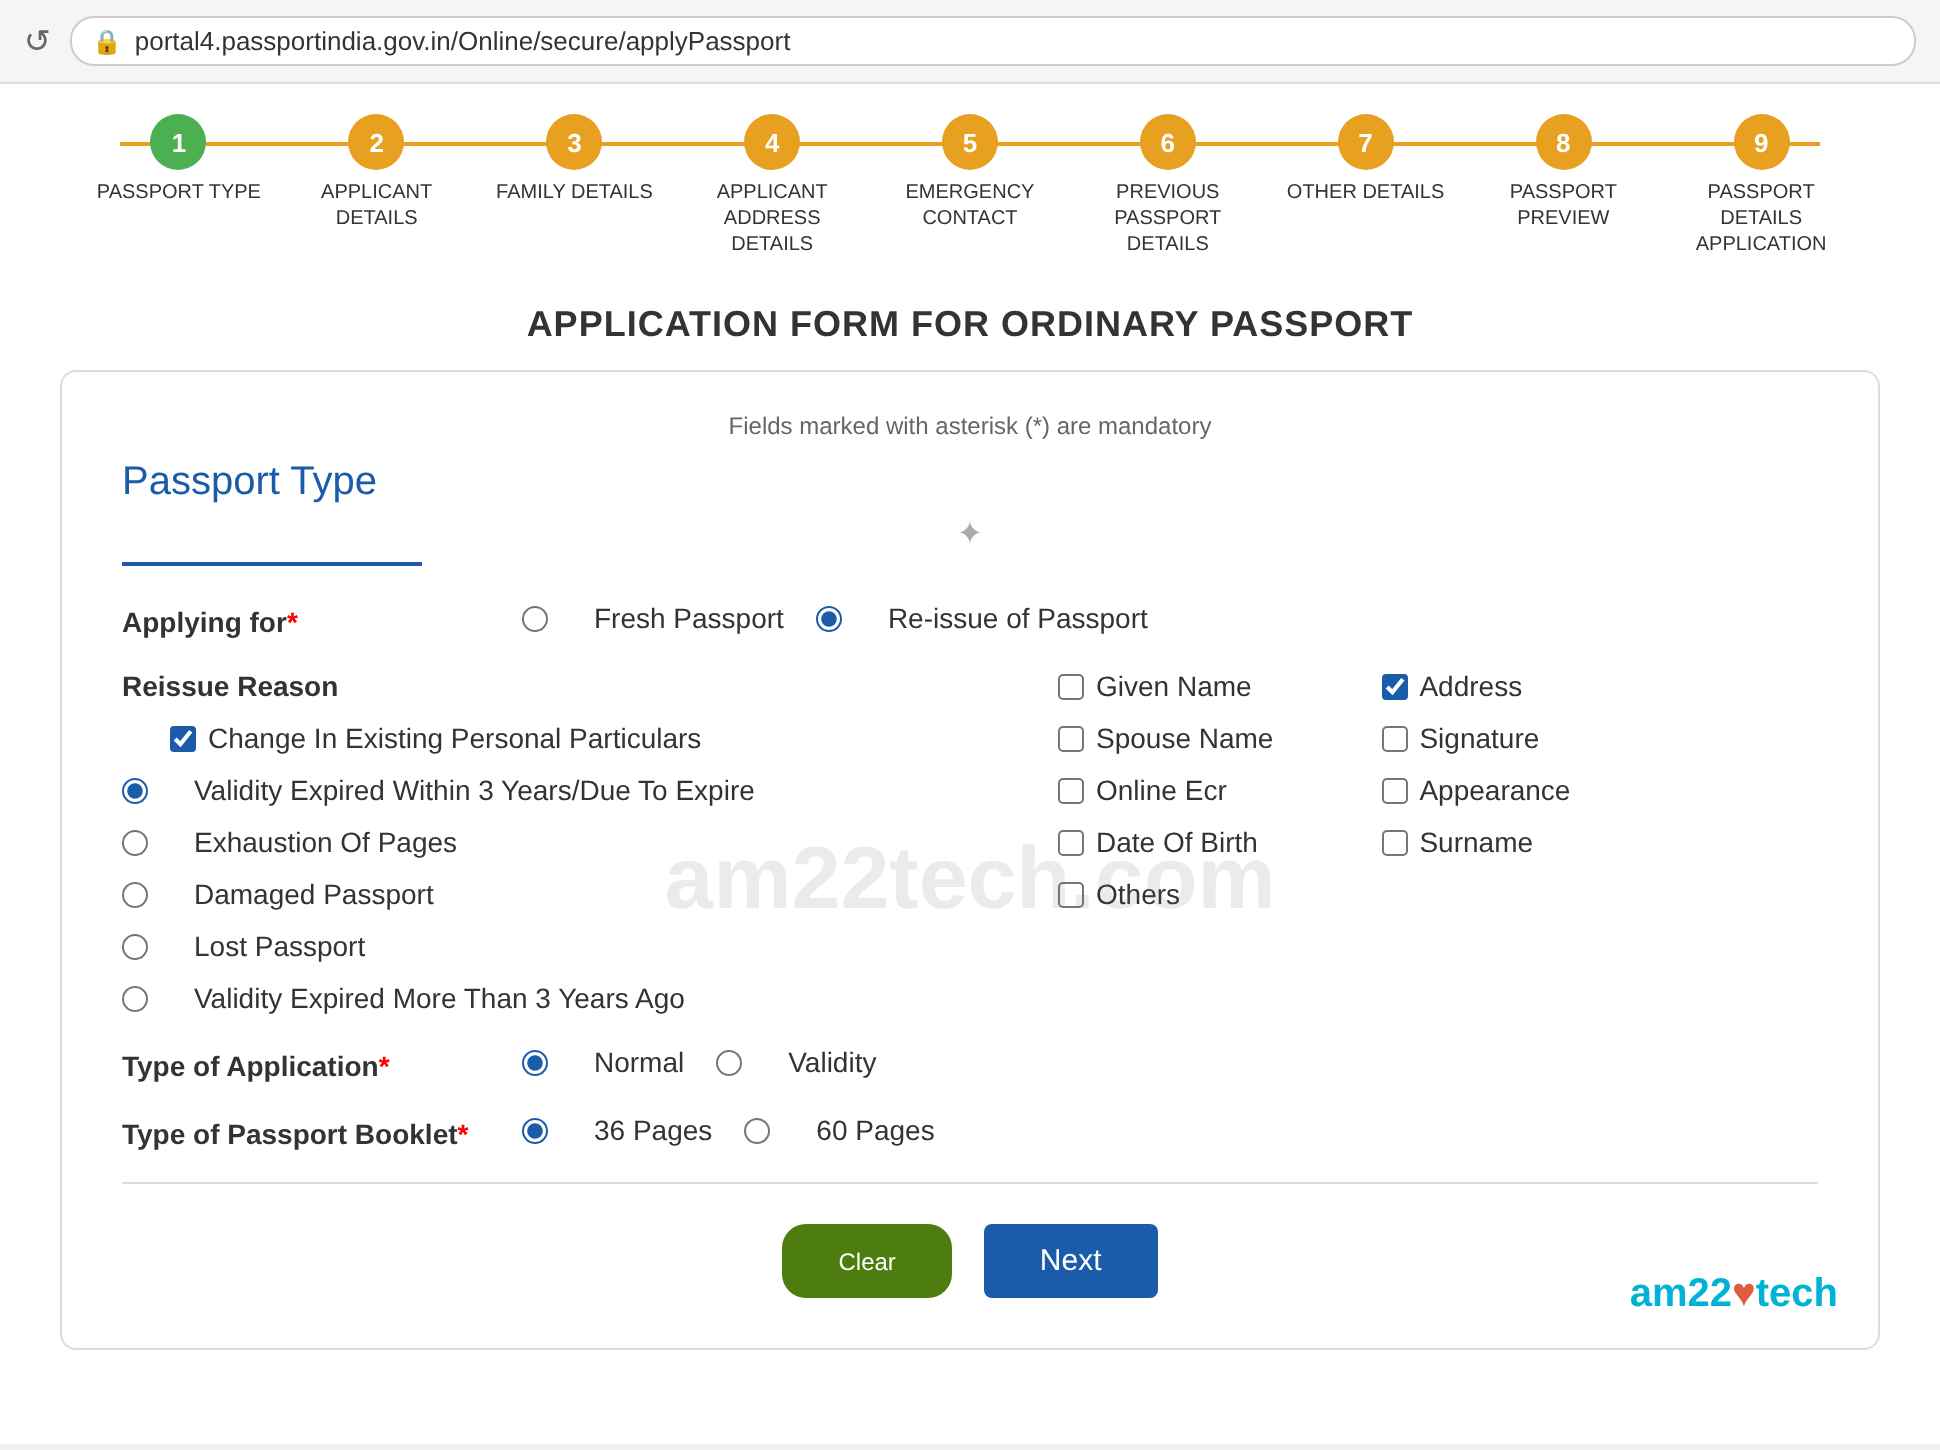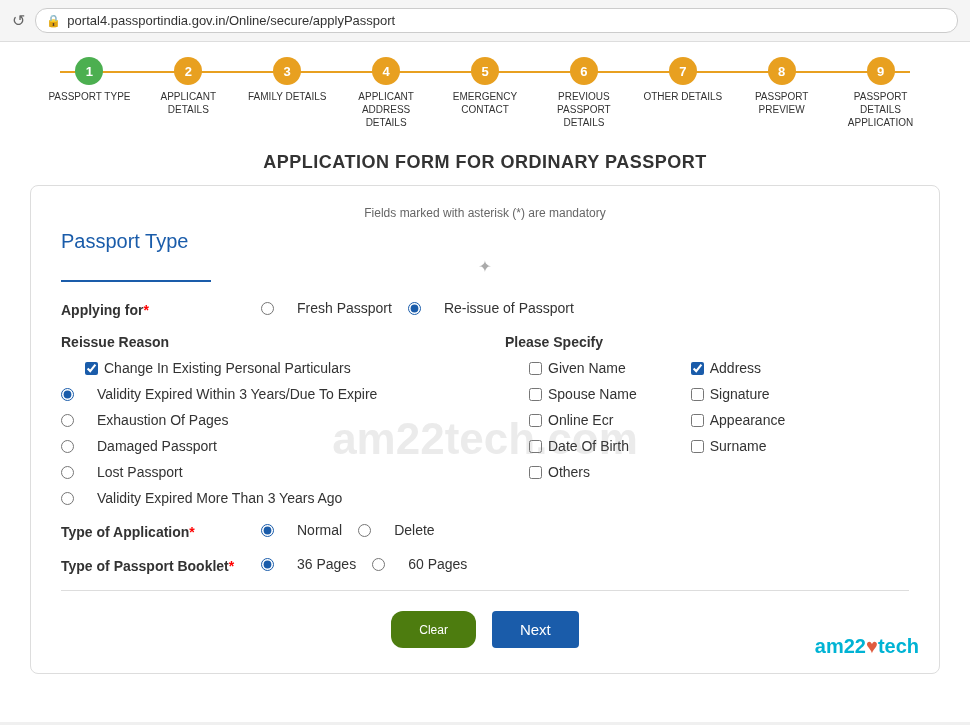--- a/index.html
+++ b/index.html
@@ -357,21 +357,20 @@
               <span>Lost Passport</span>
             </label>
             <label class="radio-item">
               <input type="radio" name="reissue_reason" style="">
               <span>Validity Expired More Than 3 Years Ago</span>
             </label>
           </div>
         </div>
 
         <div class="reissue-right">
-          <div class="reissue-title">Please Specify</div>
           <div class="specify-columns">
             <div class="specify-col">
               <label class="checkbox-item">
                 <input type="checkbox" style="">
                 <span>Given Name</span>
               </label>
               <label class="checkbox-item">
                 <input type="checkbox" style="">
                 <span>Spouse Name</span>
               </label>
@@ -414,21 +413,21 @@
         <div class="field-label">
           Type of Application<span class="required">*</span>
         </div>
         <div class="radio-group">
           <label class="radio-item">
             <input type="radio" name="app_type" checked="" style="">
             <span>Normal</span>
           </label>
           <label class="radio-item">
             <input type="radio" name="app_type" style="">
-            <span>Delete</span>
+            <span>Validity</span>
           </label>
         </div>
       </div>
 
       <div class="form-row">
         <div class="field-label">
           Type of Passport Booklet<span class="required">*</span>
         </div>
         <div class="radio-group">
           <label class="radio-item">

